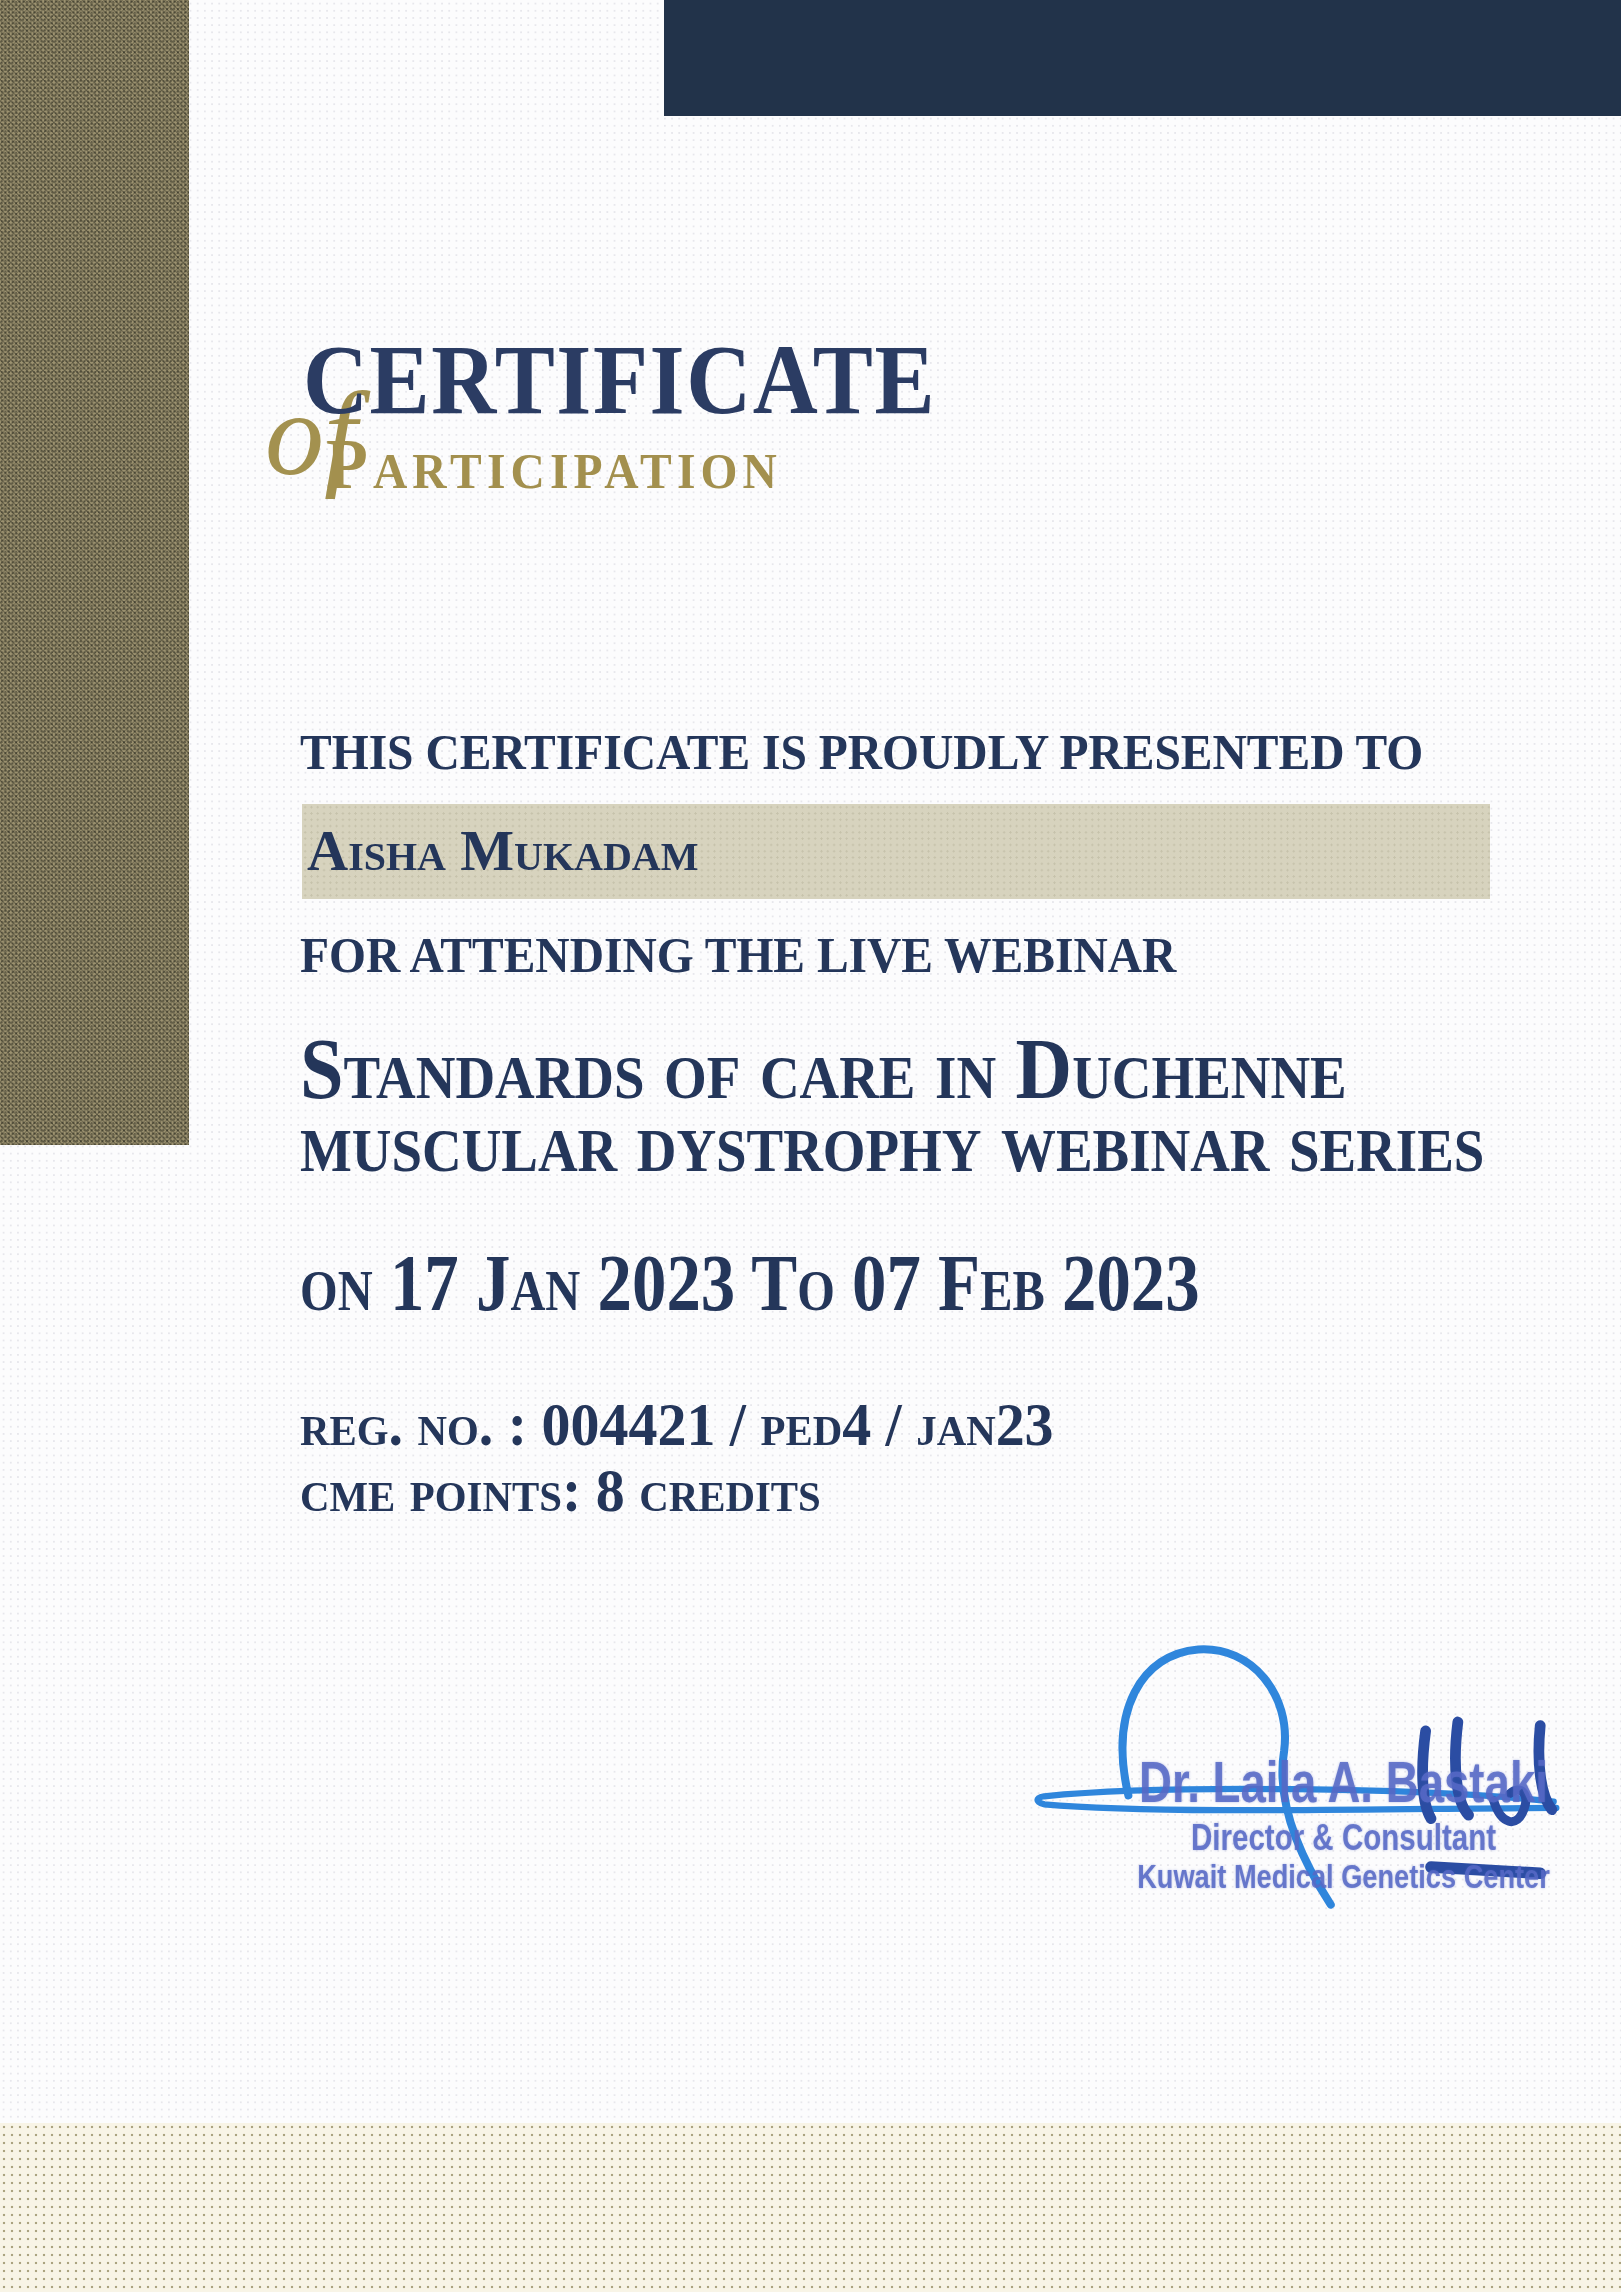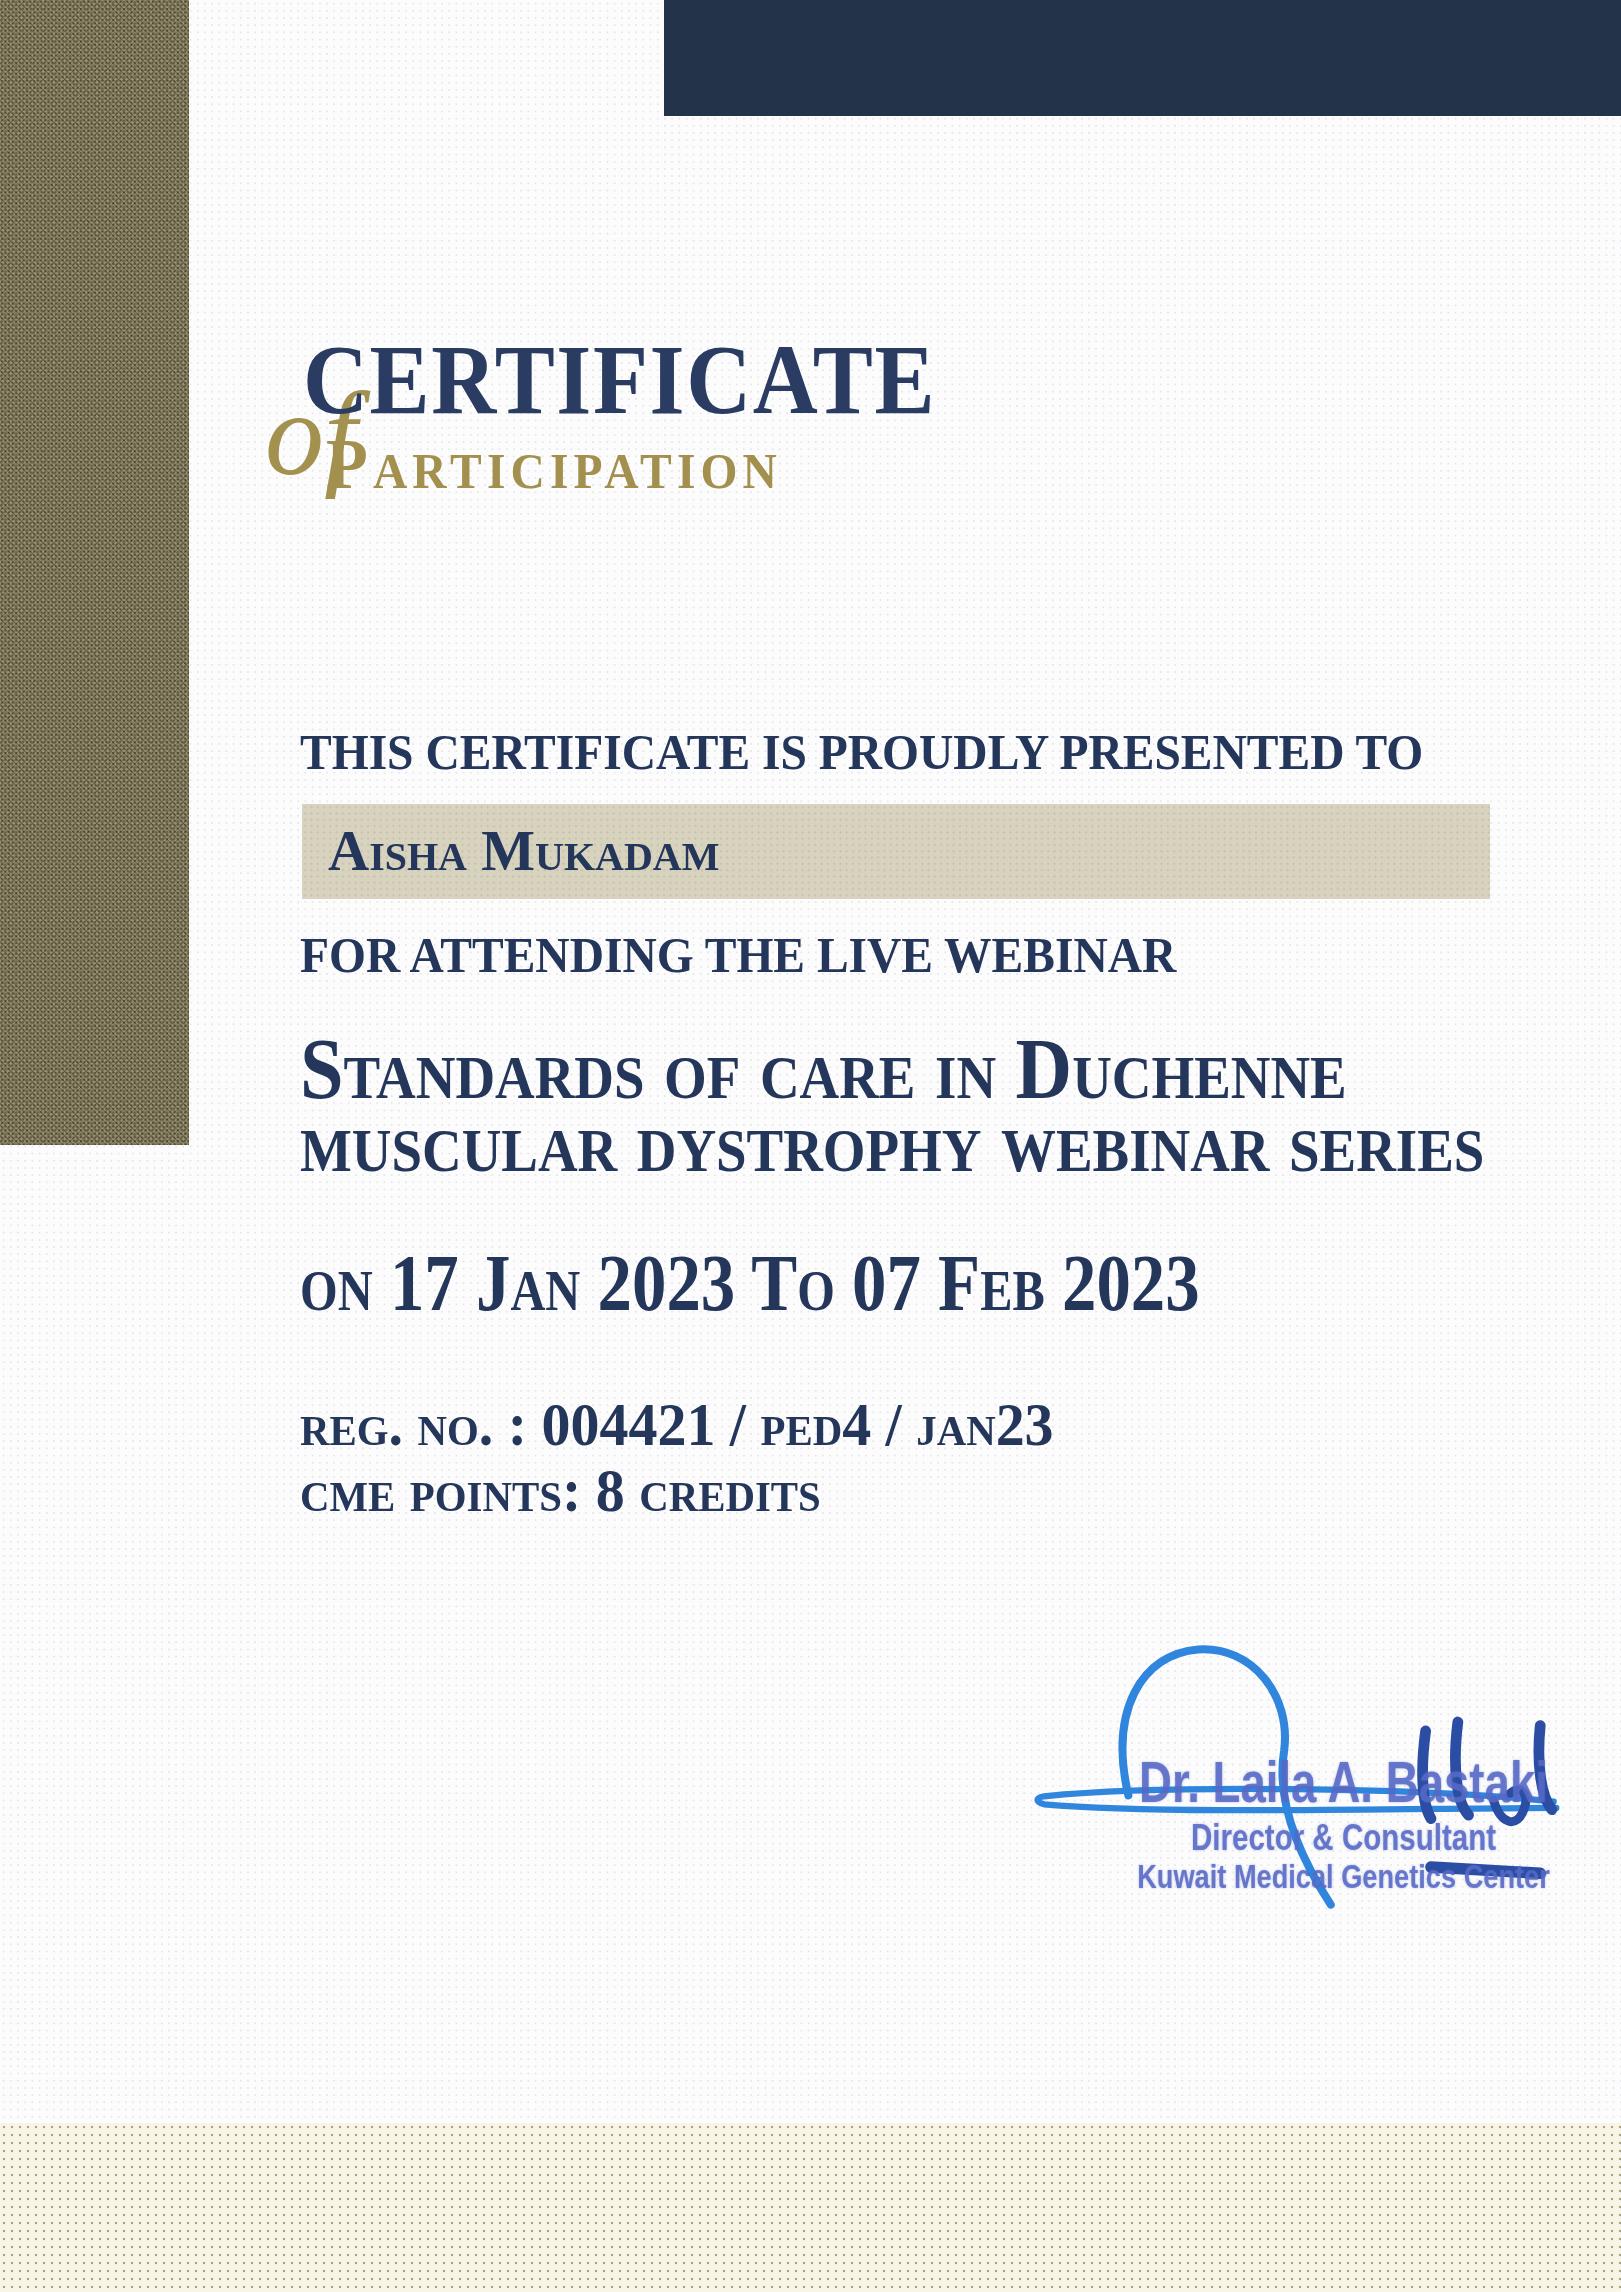--- a/index.html
+++ b/index.html
@@ -50,21 +50,21 @@
   .attending{top:925px;font-size:50px;}
   .name-bar{
     position:absolute;left:302px;top:804px;width:1188px;height:95px;
     background-color:#d7d3be;
     background-image:radial-gradient(circle,#c6c2ab 0.9px,transparent 1.2px);
     background-size:6.3px 6.3px;
     display:flex;align-items:center;
   }
   .name-text{
     font-size:57px;font-weight:700;font-variant:small-caps;color:#24365a;
-    padding-left:26px;white-space:nowrap;line-height:1.2;
+    padding-left:5px;white-space:nowrap;line-height:1.2;
   }
   .sc{
     position:absolute;left:300px;margin:0;
     font-weight:700;font-variant:small-caps;color:#24365a;
     white-space:nowrap;line-height:1;transform-origin:left top;
   }
   .web1{top:1025px;font-size:87px;transform:scaleX(.9);}
   .web2{top:1098px;font-size:87px;transform:scaleX(.9);}
   .date-line{top:1243px;font-size:81px;transform:scaleX(.85);}
   .reg-line{top:1394px;font-size:61px;transform:scaleX(.95);}

